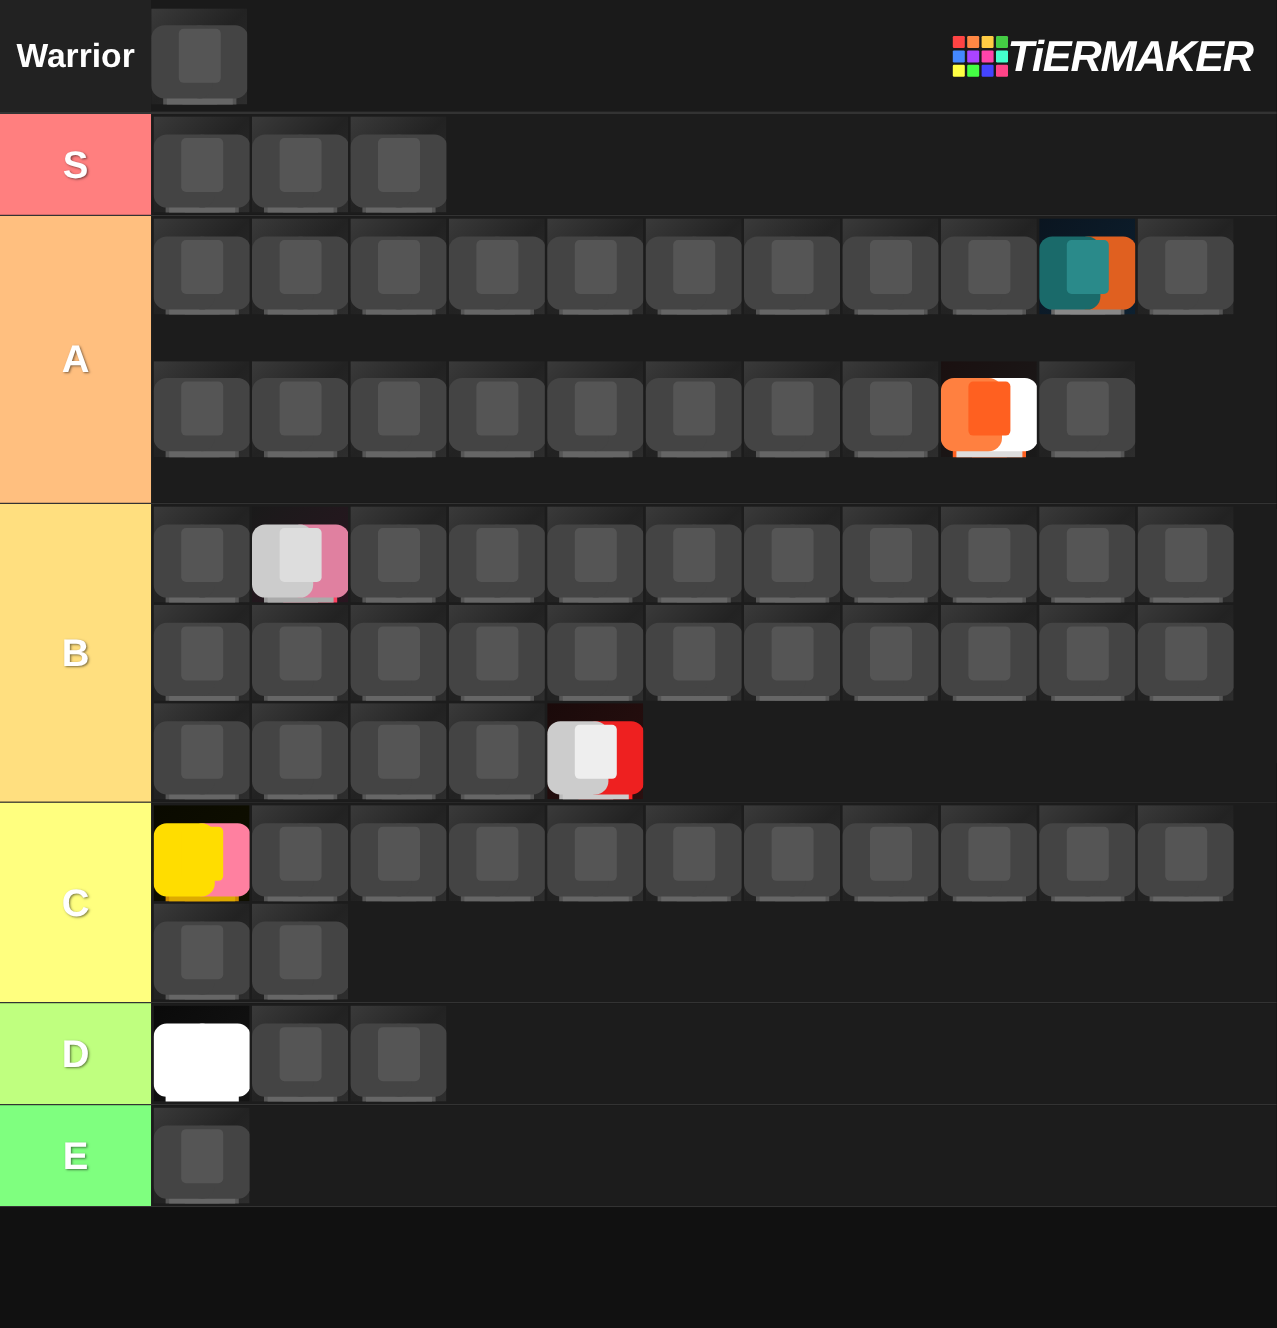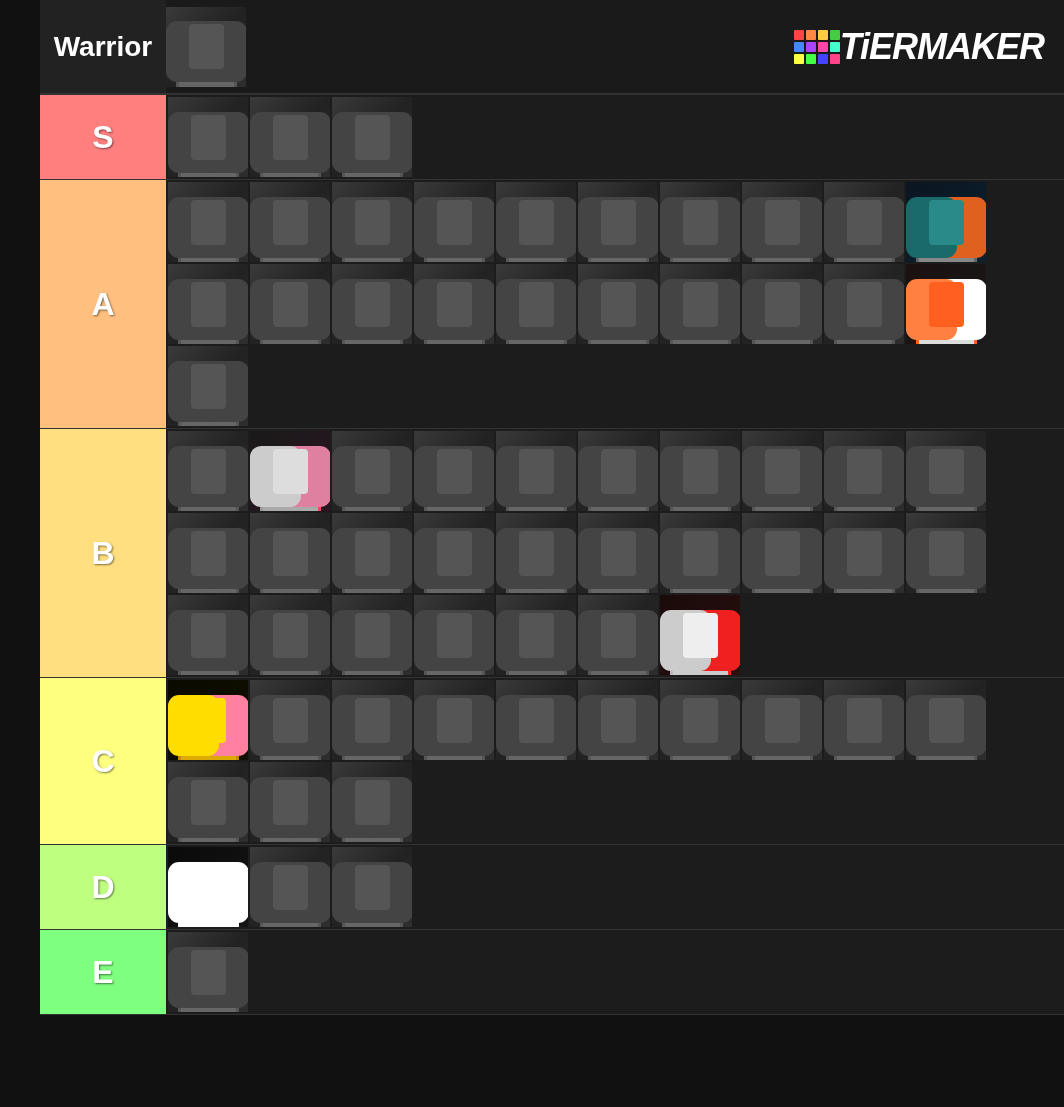--- a/index.html
+++ b/index.html
@@ -4,21 +4,20 @@
   <style>
     * { box-sizing: border-box; margin: 0; padding: 0; }
     body {
       background: #111;
       font-family: Arial, sans-serif;
       width: 1064px;
     }
 
     .tier-list {
       width: 1064px;
-      padding-left: 40px;
     }
 
     
     .header-row {
       display: flex;
       align-items: center;
       background: #1a1a1a;
       height: 95px;
       border-bottom: 2px solid #333;
     }

